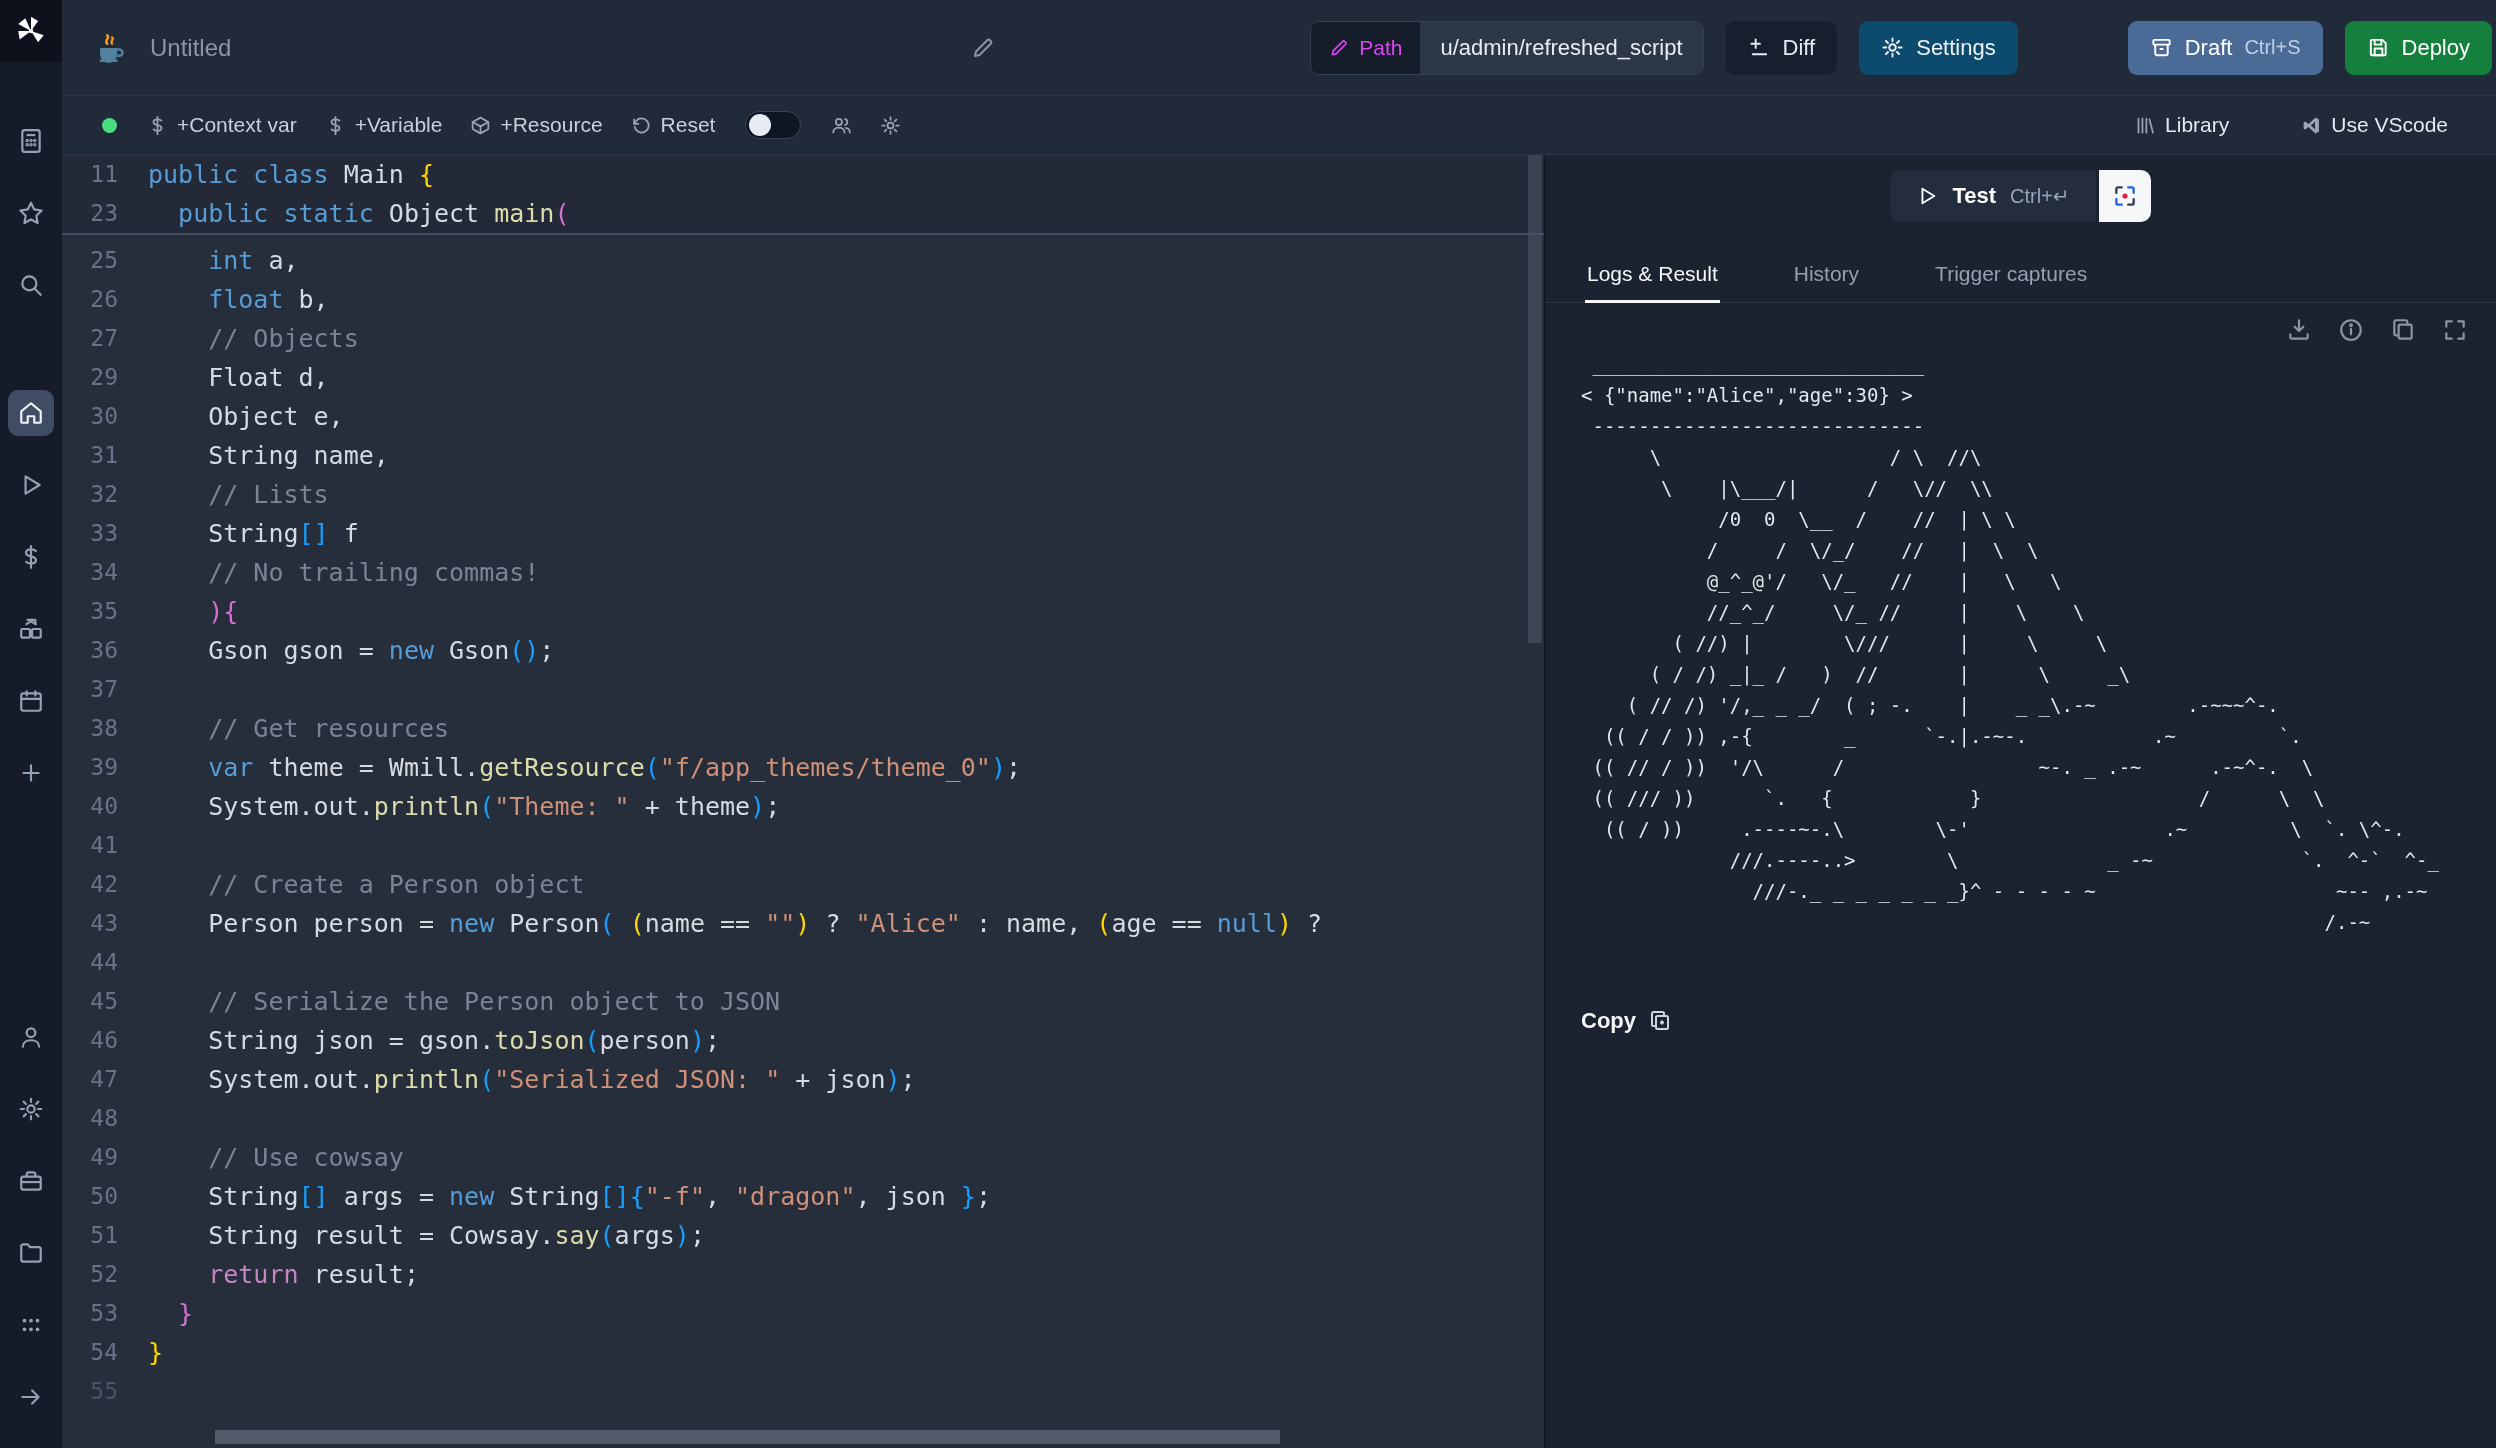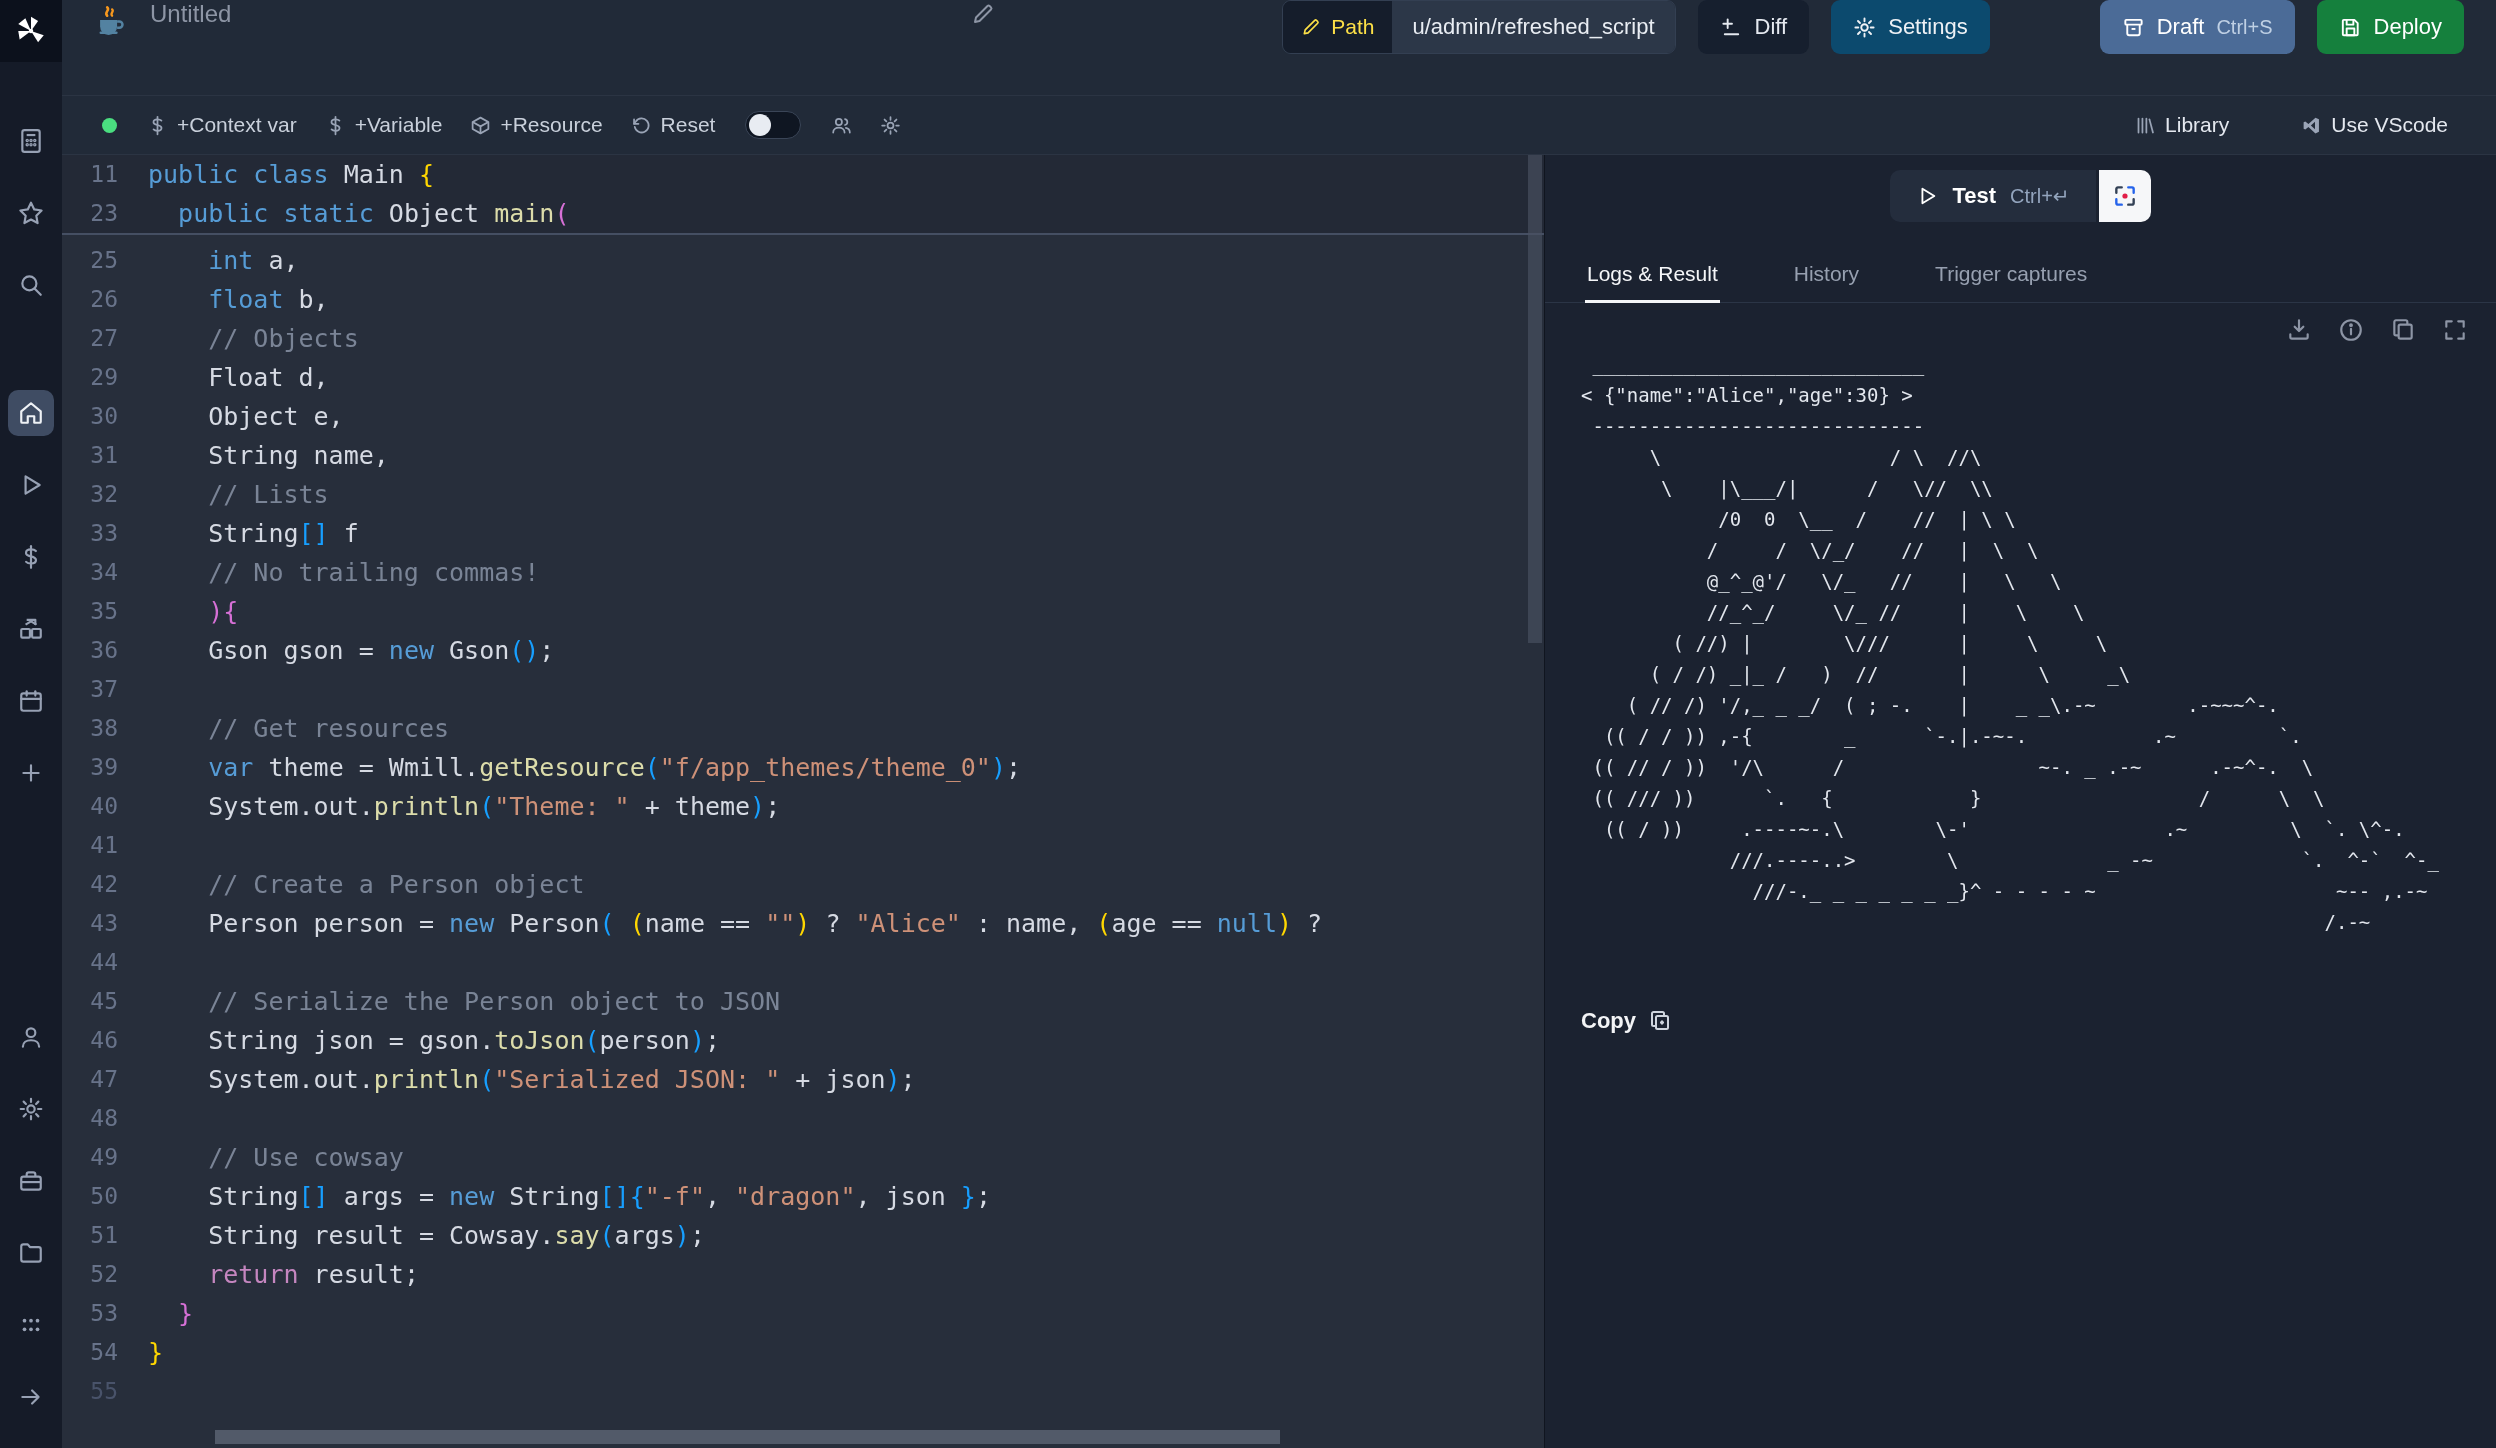--- a/index.html
+++ b/index.html
@@ -13,31 +13,31 @@
   .rail-btn { width:46px; height:46px; display:flex; align-items:center; justify-content:center;
               background:transparent; border:none; color:#97a1b4; cursor:pointer; border-radius:10px; }
   .rail-btn svg { width:26px; height:26px; }
   .rail-btn.active { background:#3f4c63; color:#eef1f5; }
   .rail-spacer { flex:1; }
   .mt56 { margin-top:56px; } .mt26 { margin-top:26px; } .mb28 { margin-bottom:28px; }
 
   
   .main { flex:1; display:flex; flex-direction:column; min-width:0; }
 
-  .topbar { height:96px; background:#212a38; display:flex; align-items:flex-start; padding:0 32px 0 28px;
+  .topbar { height:96px; background:#212a38; display:flex; align-items:center; padding:0 4px 0 28px;
             border-bottom:1px solid #2b3443; flex-shrink:0; }
   .java-badge { width:40px; height:40px; display:flex; align-items:center; justify-content:center; margin-right:20px; }
   .title-wrap { width:845px; display:flex; align-items:center; justify-content:space-between; }
   .script-title { color:#8d95a5; font-size:24px; }
   .icon-btn { background:transparent; border:none; color:#8d95a5; cursor:pointer; display:flex; align-items:center; }
   .icon-btn svg { width:24px; height:24px; }
   .topbar-right { margin-left:auto; display:flex; align-items:center; gap:22px; }
   .path-chip { display:flex; align-items:stretch; height:54px; border-radius:9px; overflow:hidden;
                border:1px solid #333f52; cursor:text; }
-  .path-label-seg { display:flex; align-items:center; gap:10px; background:#151d2b; color:#fde047;
+  .path-label-seg { display:flex; align-items:center; gap:10px; background:#151d2b; color:#d946ef;
                     font-size:21px; padding:0 18px; }
   .path-label-seg svg { width:20px; height:20px; }
   .path-value { display:flex; align-items:center; background:#2c3748; color:#e9edf3; font-size:22px; padding:0 20px; }
   .btn { display:flex; align-items:center; gap:12px; height:54px; border:none; border-radius:9px;
          font-size:22px; cursor:pointer; padding:0 22px; font-family:inherit; }
   .btn svg { width:23px; height:23px; }
   .btn-dark { background:#161f2e; color:#e5e9f0; }
   .btn-gray { background:#0c4a6e; color:#eef1f5; }
   .btn-draft { background:#4b6b97; color:#ffffff; margin-left:88px; }
   .btn-draft .kbd { color:#bfd0e4; font-size:20px; }

